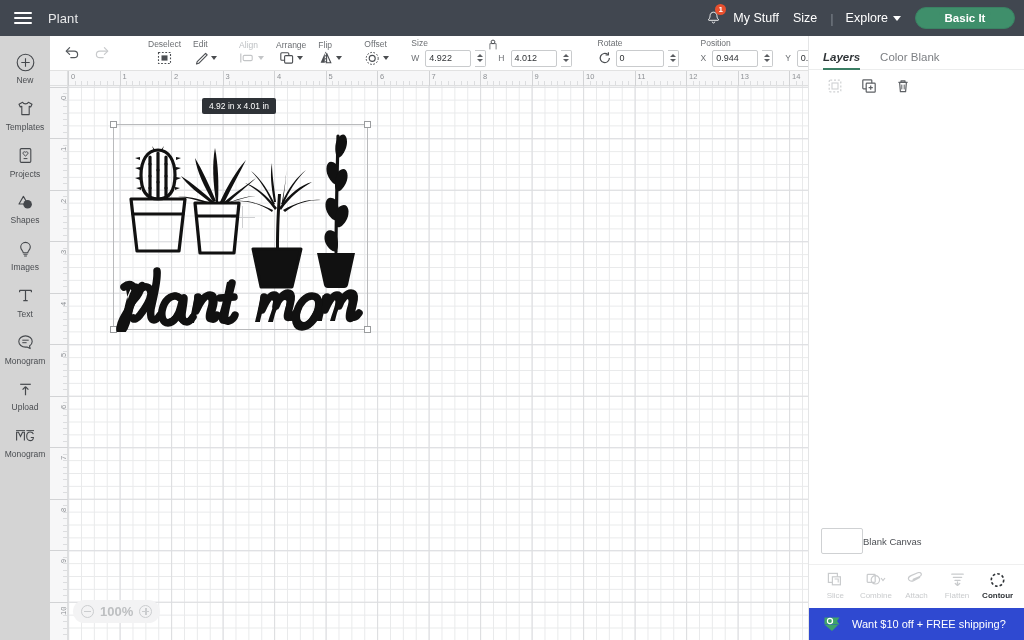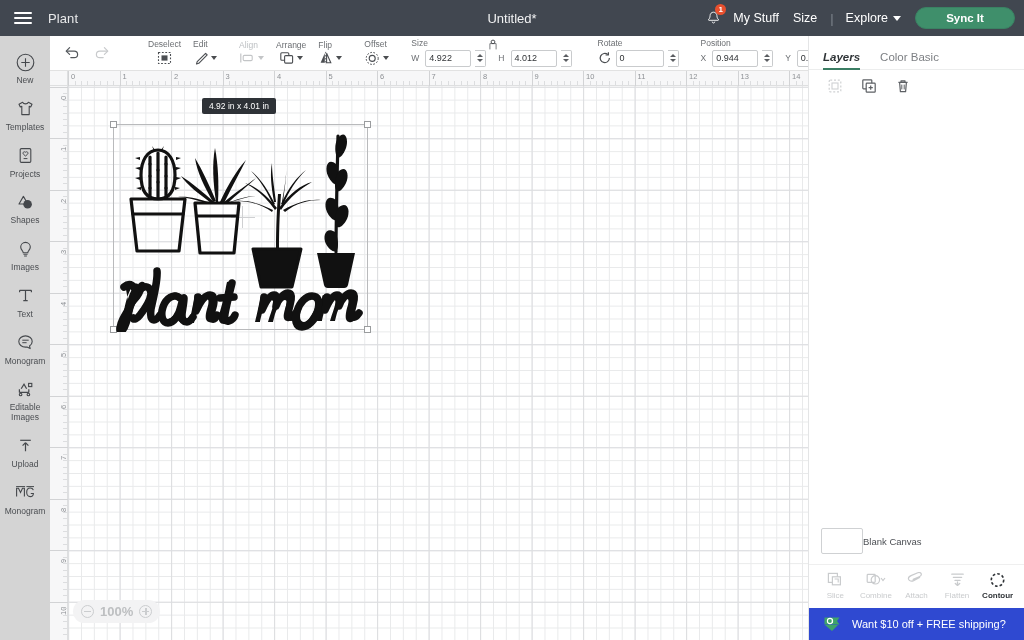--- a/index.html
+++ b/index.html
@@ -167,40 +167,39 @@
 </head>
 <body>
 
 <div class="topbar">
   <div class="hamburger">
     <span></span>
       <span></span>
       <span></span>
   </div>
   <div class="canvas-label">Plant</div>
-  <div class="doc-title">Untitled*</div>
   <div class="top-right">
     <div class="bell-wrap">
       <span class="bell">
         <svg width="13" height="14" viewBox="0 0 13 14">
             <path d="M6.5 1.2c-2 0-3.4 1.5-3.4 3.3 0 2.6-1 3.4-1.6 4-0.3 0.3-0.1 0.8 0.3 0.8h9.4c0.4 0 0.6-0.5 0.3-0.8-0.6-0.6-1.6-1.4-1.6-4 0-1.8-1.4-3.3-3.4-3.3z" fill="none" stroke="#fff" stroke-width="0.9"></path>
             <path d="M5.2 10.6c0 0.8 0.6 1.4 1.3 1.4s1.3-0.6 1.3-1.4" fill="none" stroke="#fff" stroke-width="0.9"></path>
           </svg>
       </span>
       <span class="badge">1</span>
     </div>
     <div class="tb-link">My Stuff</div>
     <div class="tb-link">Size</div>
     <div class="tb-sep">|</div>
     <div class="explore">
       <span>Explore</span>
       <span class="chev"></span>
     </div>
     <div class="makeit">
-      <span>Sync It</span>
+      <span>Basic It</span>
     </div>
   </div>
 </div>
 
 <div class="rail">
 
   <div class="rail-item">
     <span class="rail-ico">
       <svg width="19" height="19" viewBox="0 0 19 19">
           <circle cx="9.5" cy="9.5" r="8.3" fill="none" stroke="#45484c" stroke-width="1.1"></circle>
@@ -262,32 +261,20 @@
   <div class="rail-item">
     <span class="rail-ico">
       <svg width="19" height="19" viewBox="0 0 19 19">
           <path d="M9.5 2.9c-3.7 0-6.7 2.5-6.7 5.6 0 3.1 3 5.6 6.7 5.6 0.5 0 1-0.05 1.5-0.14l3.2 1.6-0.7-2.6c1.6-1 2.7-2.6 2.7-4.46 0-3.1-3-5.6-6.7-5.6z" fill="none" stroke="#45484c" stroke-width="1.1" stroke-linejoin="round"></path>
           <path d="M6.3 7.2h6.4M6.3 9.7h4.3" stroke="#45484c" stroke-width="1"></path>
         </svg>
     </span>
     <span class="rail-lbl">Monogram</span>
   </div>
 
-  <div class="rail-item">
-    <span class="rail-ico">
-      <svg width="19" height="19" viewBox="0 0 19 19">
-          <path d="M3.4 12.4h9.4M3.4 12.4V9.3M12.8 12.4V9.3" fill="none" stroke="#45484c" stroke-width="1.2"></path>
-          <path d="M5.2 8.8L8 4.1l2.6 4.7" fill="none" stroke="#45484c" stroke-width="1.2"></path>
-          <rect x="12.6" y="3.4" width="3.2" height="3.2" fill="none" stroke="#45484c" stroke-width="1.1"></rect>
-          <circle cx="4.6" cy="14.5" r="1.3" fill="none" stroke="#45484c" stroke-width="1.1"></circle>
-          <circle cx="12.4" cy="14.5" r="1.3" fill="none" stroke="#45484c" stroke-width="1.1"></circle>
-        </svg>
-    </span>
-    <span class="rail-lbl">Editable Images</span>
-  </div>
 
   <div class="rail-item">
     <span class="rail-ico">
       <svg width="19" height="19" viewBox="0 0 19 19">
           <path d="M4.2 4.3h10.6" stroke="#45484c" stroke-width="1.2"></path>
           <path d="M9.5 15.2V6.6M9.5 6.6L6.6 9.6M9.5 6.6l2.9 3" fill="none" stroke="#45484c" stroke-width="1.2" stroke-linejoin="round"></path>
         </svg>
     </span>
     <span class="rail-lbl">Upload</span>
   </div>
@@ -839,21 +826,21 @@
     <span class="zc-btn"></span>
     <span>100%</span>
     <span class="zc-btn plus"></span>
   </div>
 </div>
 
 <div class="rpanel">
 
   <div class="rtabs">
     <div class="rtab active">Layers</div>
-    <div class="rtab">Color Basic</div>
+    <div class="rtab">Color Blank</div>
   </div>
 
   <div class="layer-tools">
     <span class="lt dim">
       <svg width="16" height="16" viewBox="0 0 16 16">
           <g stroke="#cfd1d3" stroke-width="1.2" fill="none" stroke-dasharray="2 1.8">
             <rect x="2.2" y="2.2" width="11.6" height="11.6" rx="1"></rect>
           </g>
           <rect x="5" y="5" width="6" height="6" fill="none" stroke="#cfd1d3" stroke-width="1.1"></rect>
         </svg>

